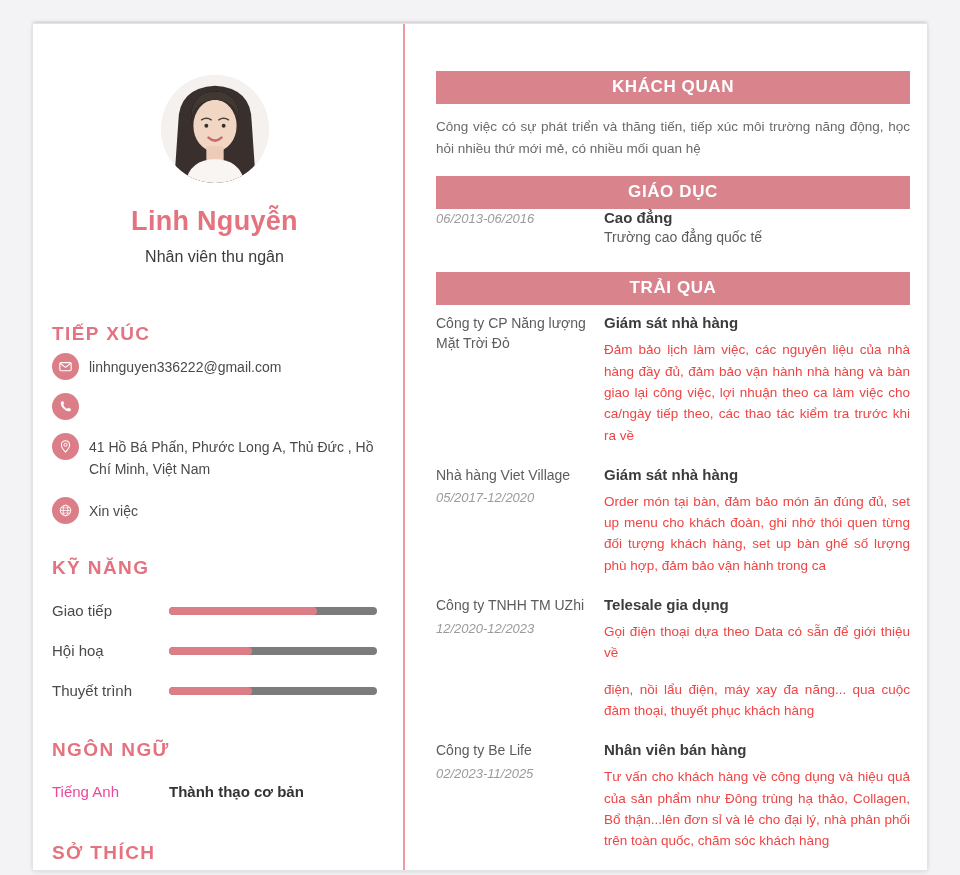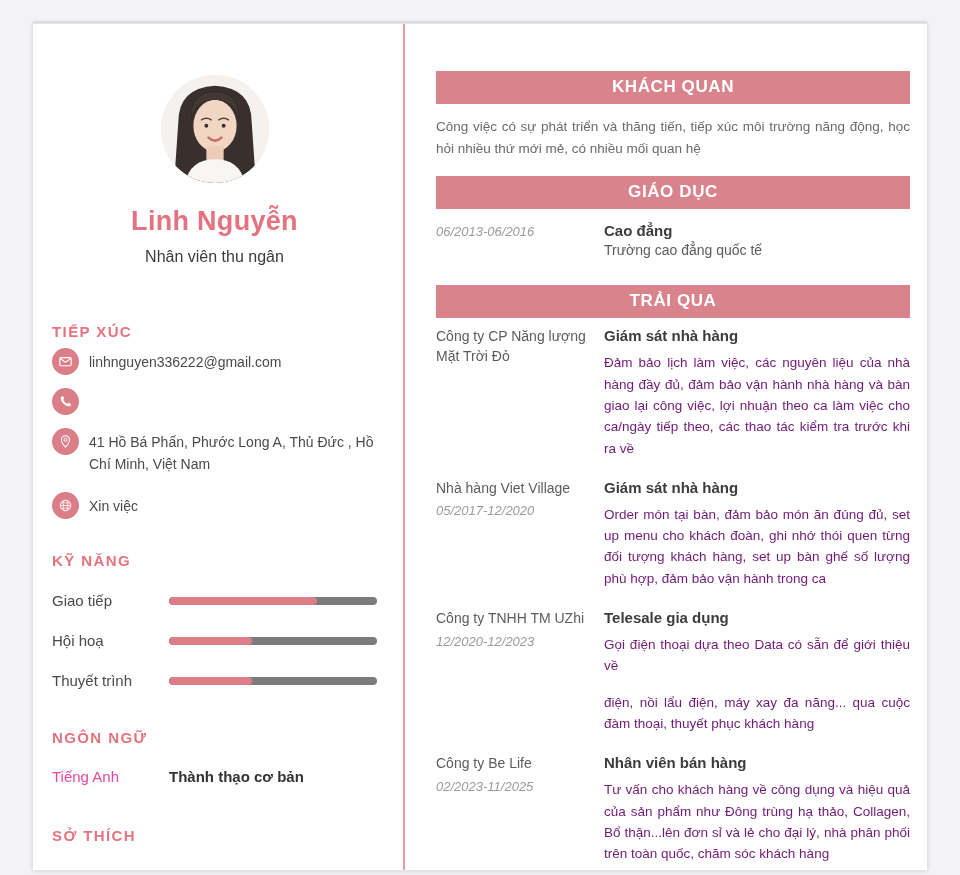--- a/index.html
+++ b/index.html
@@ -32,21 +32,21 @@
   .name {
     margin-top:23px; text-align:center;
     font-size:27px; font-weight:bold; color:#e4737f;
     letter-spacing:.3px;
   }
   .job-subtitle {
     margin-top:11px; text-align:center;
     font-size:16px; color:#3b3b3b;
   }
   .side-heading {
-    font-size:15px; font-weight:bold; color:#e4737f;
+    font-size:19px; font-weight:bold; color:#e4737f;
     letter-spacing:1.4px;
   }
   .contact-section { margin-top:57px; }
   .contact-list { margin-top:8px; }
   .contact-item { display:flex; align-items:flex-start; margin-bottom:13px; min-height:27px; }
   .icon-circle {
     width:27px; height:27px; min-width:27px; border-radius:50%;
     background:#dc7e88; display:flex; align-items:center; justify-content:center;
     margin-right:10px;
   }
@@ -67,28 +67,28 @@
   .banner {
     background:#d9838c; color:#ffffff;
     text-align:center; font-size:17px; font-weight:bold;
     letter-spacing:.6px; padding:6px 5px 7px;
   }
   .objective-text {
     margin-top:12px; font-size:13.5px; color:#6a6a6a;
     line-height:1.6; text-align:justify;
   }
   .section-gap { margin-top:17px;text-align:center; }
-  .entry { display:flex; margin-top:13px; }
+  .entry { display:flex; }
   .entry-left { width:150px; min-width:150px; margin-right:18px; }
   .entry-company { font-size:14px; color:#5c5c5c; line-height:1.4; }
   .entry-date { font-size:13px; font-style:italic; color:#9b9b9b; margin-top:5px; }
   .entry-right { flex:1; }
   .entry-title { font-size:15px; font-weight:bold; color:#3c3c3c; }
   .entry-desc {
-    margin-top:8px; font-size:13.5px; color:#701a75;
+    margin-top:8px; font-size:13.5px; color:#ef4444;
     line-height:1.58; text-align:justify;
   }
   .entry-desc.second { margin-top:15px; }
   .edu-degree { font-size:15px; font-weight:bold; color:#3c3c3c; }
   .edu-school { font-size:14px; color:#5c5c5c; margin-top:3px; }
   .hidden-empty:empty { display:none; }
 </style>
 </head>
 <body>
 

